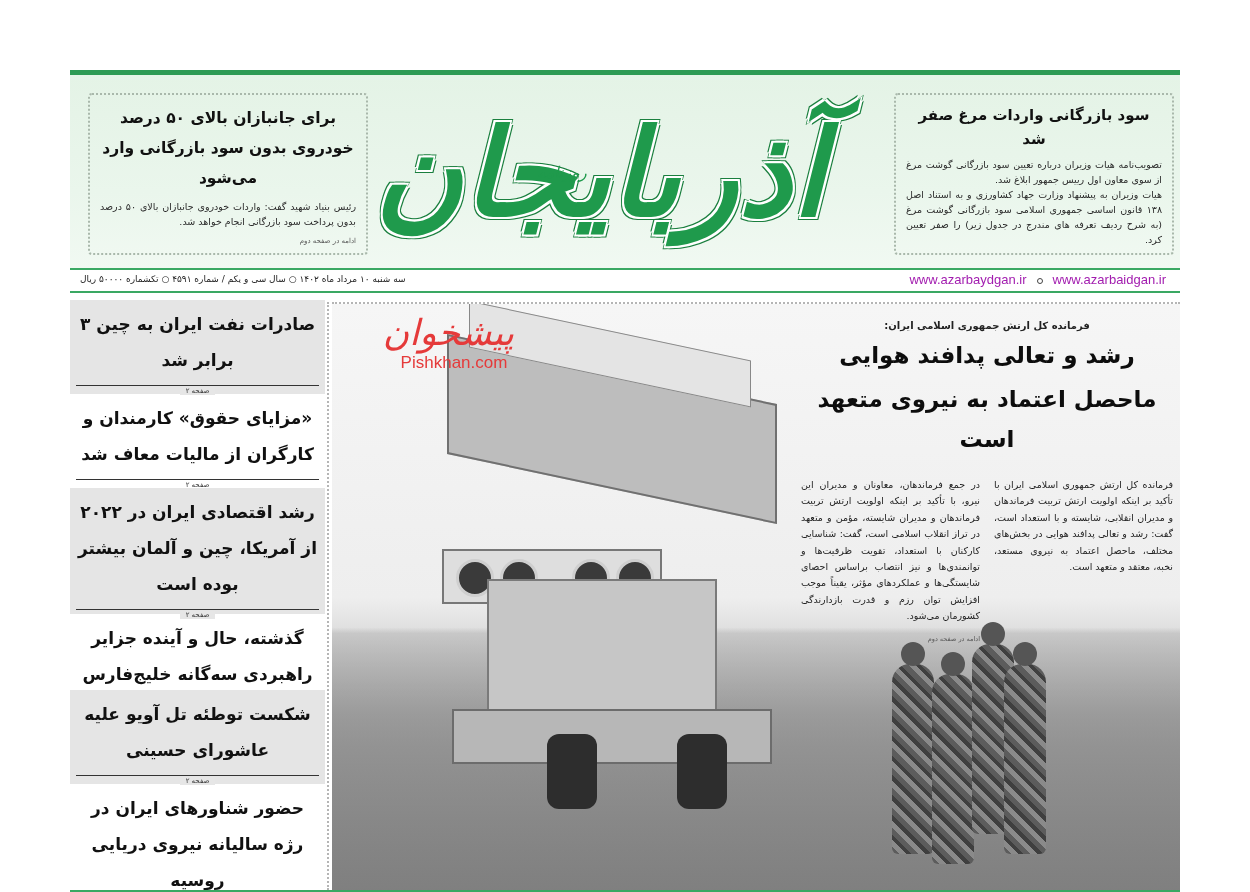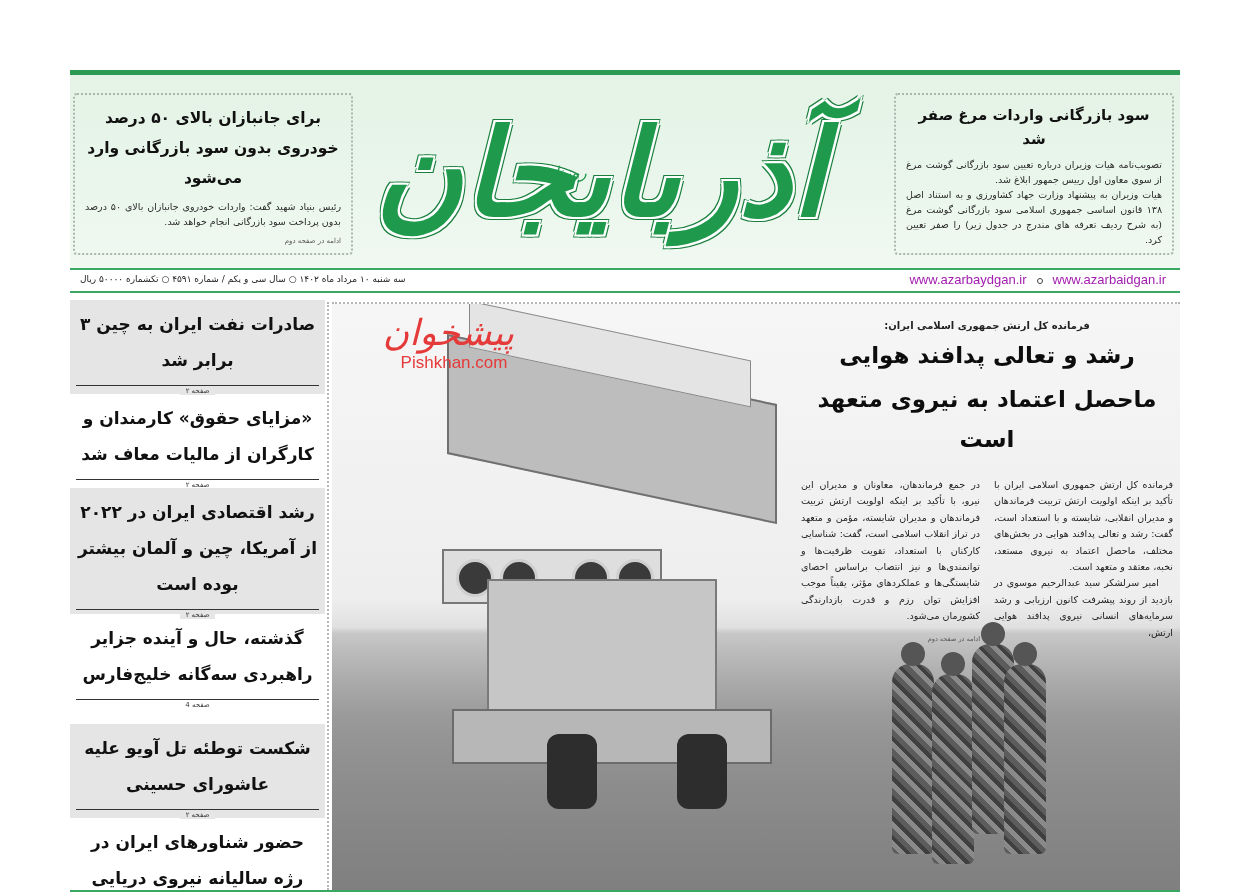--- a/index.html
+++ b/index.html
@@ -10,21 +10,21 @@
 
   
   .masthead { position: absolute; left: 0; top: 0; width: 1110px; height: 200px;
     background: linear-gradient(180deg, #e4f3e6 0%, #eaf6ec 60%, #f1f9f2 100%);
     border-top: 5px solid #2d9a54; }
   .masthead .bottom-line { position: absolute; left: 0; right: 0; bottom: 0; height: 2px; background: #3aa863; }
 
   .box { position: absolute; top: 18px; width: 280px; height: 162px;
     border: 2px dotted #a9b8ab; border-radius: 4px; padding: 8px 10px; direction: rtl; }
   .box.right { right: 6px; }
-  .box.left { left: 3px; }
+  .box.left { left: 18px; }
   .box h2 { font-family: "DejaVu Sans", sans-serif; font-weight: bold; font-size: 15px; line-height: 24px; text-align: center; color: #111; margin-bottom: 6px; }
   .box.left h2 { font-size: 15.5px; line-height: 30px; }
   .box p { font-size: 9.5px; line-height: 15px; text-align: justify; color: #2a2a2a; }
   .box .cont { font-size: 7px; color: #555; margin-top: 8px; text-align: right; }
 
   
   .logo { position: absolute; left: 345px; top: 0px; width: 420px; height: 200px; direction: rtl; }
   .logo .main { position: absolute; left: 10px; top: 18px; width: 400px; height: 170px;
     font-family: "DejaVu Serif", serif; font-weight: bold; font-size: 120px; line-height: 160px;
     color: #1f9a4c; text-align: center;
@@ -125,21 +125,21 @@
       <div class="ref"><span>صفحه ۲</span></div>
     </div>
     <div class="sideitem" style="height:94px">
       <h3>«مزایای حقوق» کارمندان و کارگران از مالیات معاف شد</h3>
       <div class="ref"><span>صفحه ۲</span></div>
     </div>
     <div class="sideitem shaded" style="height:126px">
       <h3>رشد اقتصادی ایران در ۲۰۲۲ از آمریکا، چین و آلمان بیشتر بوده است</h3>
       <div class="ref"><span>صفحه ۲</span></div>
     </div>
-    <div class="sideitem" style="height:110px">
+    <div class="sideitem" style="height:76px">
       <h3>گذشته، حال و آینده جزایر راهبردی سه‌گانه خلیج‌فارس</h3>
       <div class="ref"><span>صفحه 4</span></div>
     </div>
     <div class="sideitem shaded" style="height:94px">
       <h3>شکست توطئه تل آویو علیه عاشورای حسینی</h3>
       <div class="ref"><span>صفحه ۲</span></div>
     </div>
     <div class="sideitem" style="height:90px">
       <h3>حضور شناورهای ایران در رژه سالیانه نیروی دریایی روسیه</h3>
 
@@ -173,21 +173,20 @@
       <div class="en">Pishkhan.com</div>
     </div>
 
     <div class="article">
       <div class="kicker">فرمانده کل ارتش جمهوری اسلامی ایران:</div>
       <h1>رشد و تعالی پدافند هوایی</h1>
       <h1>ماحصل اعتماد به نیروی متعهد است</h1>
       <div class="cols">
         <div class="col">
           <p>فرمانده کل ارتش جمهوری اسلامی ایران با تأکید بر اینکه اولویت ارتش تربیت فرماندهان و مدیران انقلابی، شایسته و با استعداد است، گفت: رشد و تعالی پدافند هوایی در بخش‌های مختلف، ماحصل اعتماد به نیروی مستعد، نخبه، معتقد و متعهد است.</p>
-          <p style="text-indent:14px">امیر سرلشکر سید عبدالرحیم موسوی در بازدید از روند پیشرفت کانون ارزیابی و رشد سرمایه‌های انسانی نیروی پدافند هوایی ارتش،</p>
         </div>
         <div class="col">
           <p>در جمع فرماندهان، معاونان و مدیران این نیرو، با تأکید بر اینکه اولویت ارتش تربیت فرماندهان و مدیران شایسته، مؤمن و متعهد در تراز انقلاب اسلامی است، گفت: شناسایی کارکنان با استعداد، تقویت ظرفیت‌ها و توانمندی‌ها و نیز انتصاب براساس احصای شایستگی‌ها و عملکردهای مؤثر، یقیناً موجب افزایش توان رزم و قدرت بازدارندگی کشورمان می‌شود.</p>
           <div class="cont">ادامه در صفحه دوم</div>
         </div>
       </div>
     </div>
   </div>
 
   <div class="footer-rule"></div>

